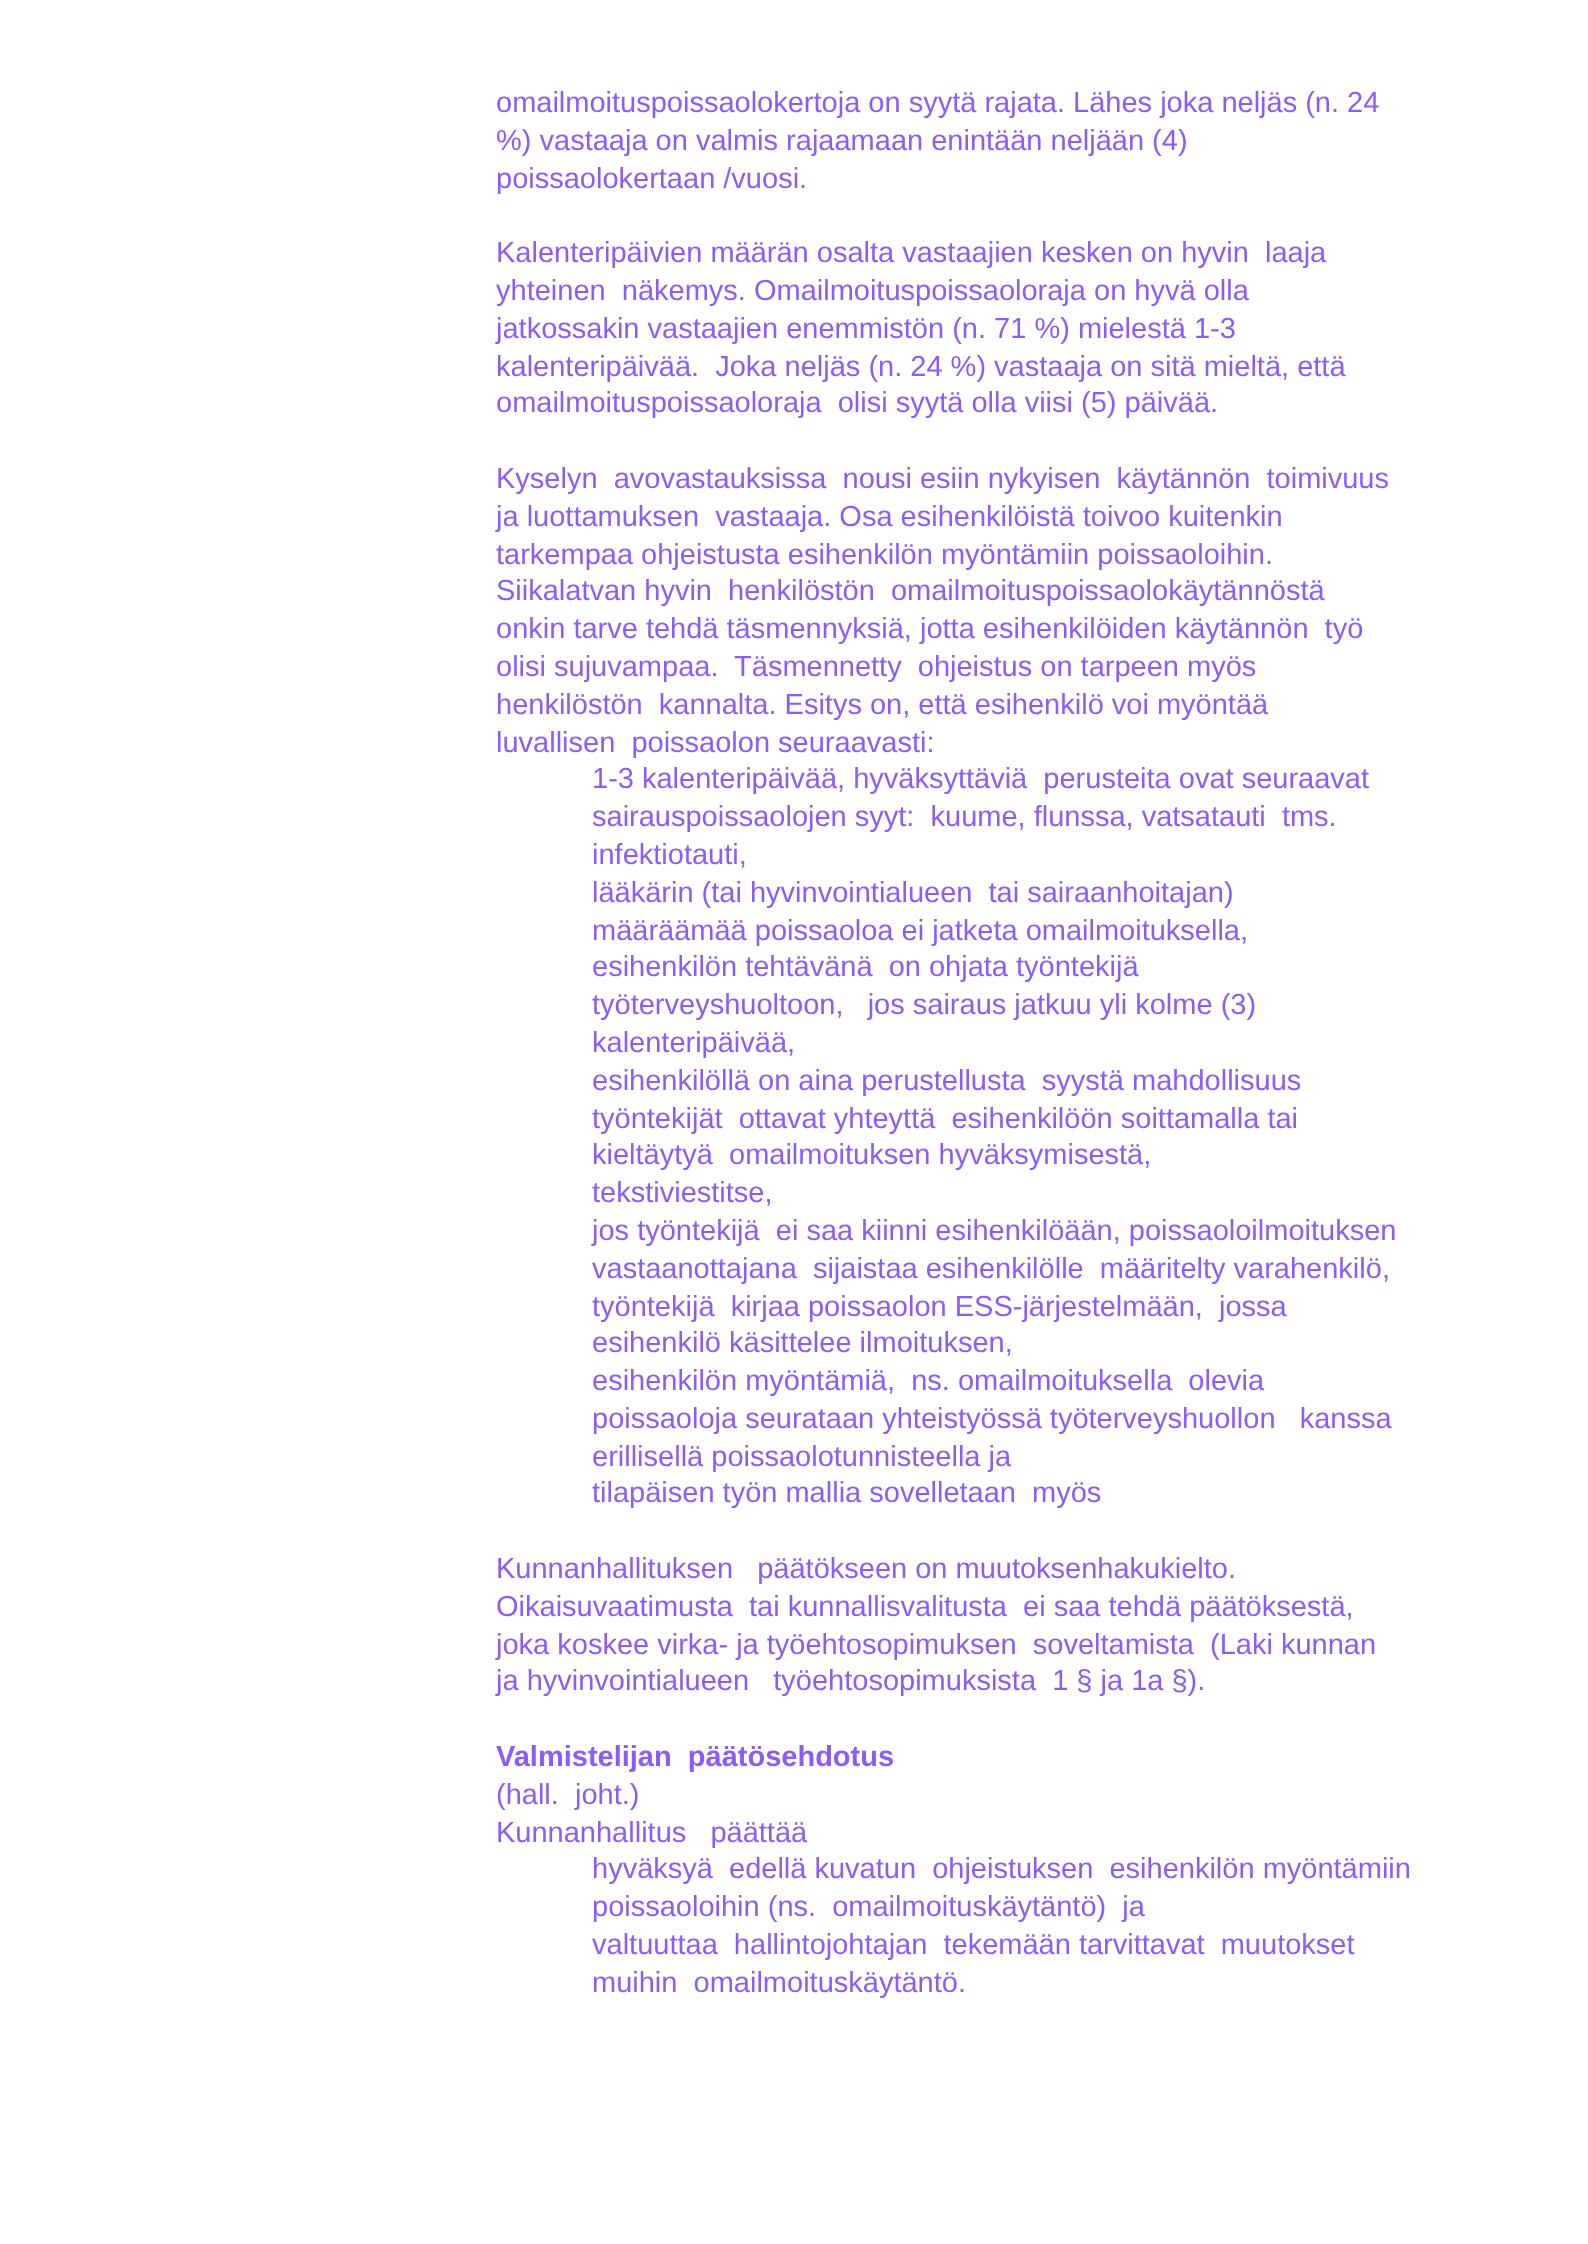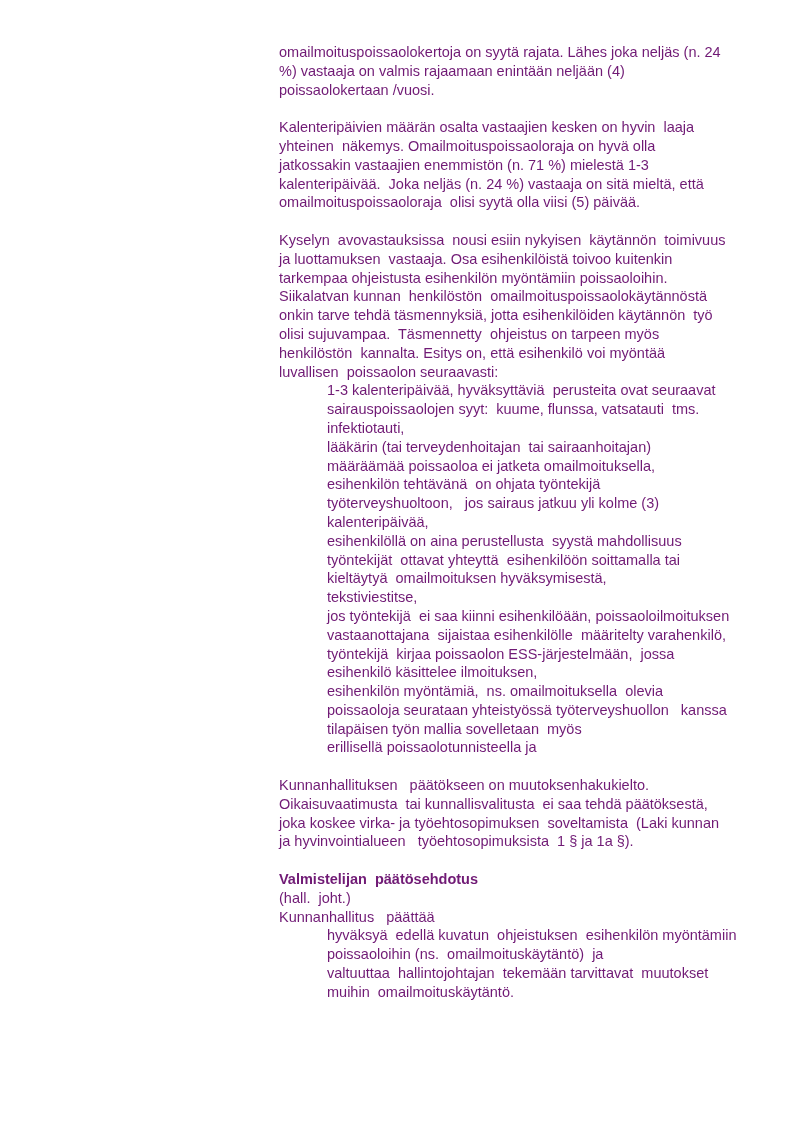--- a/index.html
+++ b/index.html
@@ -12,24 +12,23 @@
     height: 1122px;
     position: relative;
     overflow: hidden;
     font-family: "Liberation Sans", sans-serif;
   }
   .doc {
     position: absolute;
     left: 248px;
     top: 43px;
     width: 505px;
-    color: #701a75;
+    color: #8b5cf6;
     font-size: 14.5px;
     line-height: 18.8px;
-    margin-left: 31px;
   }
   .block {
     margin-top: 18.8px;
   }
   .block.first,
   .block.flush {
     margin-top: 0;
   }
   .line {
     white-space: pre;
@@ -57,48 +56,48 @@
     <div class="line">yhteinen  näkemys. Omailmoituspoissaoloraja on hyvä olla</div>
     <div class="line">jatkossakin vastaajien enemmistön (n. 71 %) mielestä 1-3</div>
     <div class="line">kalenteripäivää.  Joka neljäs (n. 24 %) vastaaja on sitä mieltä, että</div>
     <div class="line">omailmoituspoissaoloraja  olisi syytä olla viisi (5) päivää.</div>
   </div>
 
   <div class="block">
     <div class="line">Kyselyn  avovastauksissa  nousi esiin nykyisen  käytännön  toimivuus</div>
     <div class="line">ja luottamuksen  vastaaja. Osa esihenkilöistä toivoo kuitenkin</div>
     <div class="line">tarkempaa ohjeistusta esihenkilön myöntämiin poissaoloihin.</div>
-    <div class="line">Siikalatvan kunnan  henkilöstön  omailmoituspoissaolokäytännöstä</div>
+    <div class="line">Siikalatvan hyvin  henkilöstön  omailmoituspoissaolokäytännöstä</div>
     <div class="line">onkin tarve tehdä täsmennyksiä, jotta esihenkilöiden käytännön  työ</div>
     <div class="line">olisi sujuvampaa.  Täsmennetty  ohjeistus on tarpeen myös</div>
     <div class="line">henkilöstön  kannalta. Esitys on, että esihenkilö voi myöntää</div>
     <div class="line">luvallisen  poissaolon seuraavasti:</div>
   </div>
 
   <div class="block flush indent">
     <div class="line">1-3 kalenteripäivää, hyväksyttäviä  perusteita ovat seuraavat</div>
     <div class="line">sairauspoissaolojen syyt:  kuume, flunssa, vatsatauti  tms.</div>
     <div class="line">infektiotauti,</div>
-    <div class="line">lääkärin (tai terveydenhoitajan  tai sairaanhoitajan)</div>
+    <div class="line">lääkärin (tai hyvinvointialueen  tai sairaanhoitajan)</div>
     <div class="line">määräämää poissaoloa ei jatketa omailmoituksella,</div>
     <div class="line">esihenkilön tehtävänä  on ohjata työntekijä</div>
     <div class="line">työterveyshuoltoon,   jos sairaus jatkuu yli kolme (3)</div>
     <div class="line">kalenteripäivää,</div>
     <div class="line">esihenkilöllä on aina perustellusta  syystä mahdollisuus</div>
     <div class="line">työntekijät  ottavat yhteyttä  esihenkilöön soittamalla tai</div>
     <div class="line">kieltäytyä  omailmoituksen hyväksymisestä,</div>
     <div class="line">tekstiviestitse,</div>
     <div class="line">jos työntekijä  ei saa kiinni esihenkilöään, poissaoloilmoituksen</div>
     <div class="line">vastaanottajana  sijaistaa esihenkilölle  määritelty varahenkilö,</div>
     <div class="line">työntekijä  kirjaa poissaolon ESS-järjestelmään,  jossa</div>
     <div class="line">esihenkilö käsittelee ilmoituksen,</div>
     <div class="line">esihenkilön myöntämiä,  ns. omailmoituksella  olevia</div>
     <div class="line">poissaoloja seurataan yhteistyössä työterveyshuollon   kanssa</div>
+    <div class="line">erillisellä poissaolotunnisteella ja</div>
     <div class="line">tilapäisen työn mallia sovelletaan  myös</div>
-    <div class="line">erillisellä poissaolotunnisteella ja</div>
   </div>
 
   <div class="block">
     <div class="line">Kunnanhallituksen   päätökseen on muutoksenhakukielto.</div>
     <div class="line">Oikaisuvaatimusta  tai kunnallisvalitusta  ei saa tehdä päätöksestä,</div>
     <div class="line">joka koskee virka- ja työehtosopimuksen  soveltamista  (Laki kunnan</div>
     <div class="line">ja hyvinvointialueen   työehtosopimuksista  1 § ja 1a §).</div>
   </div>
 
   <div class="block">

